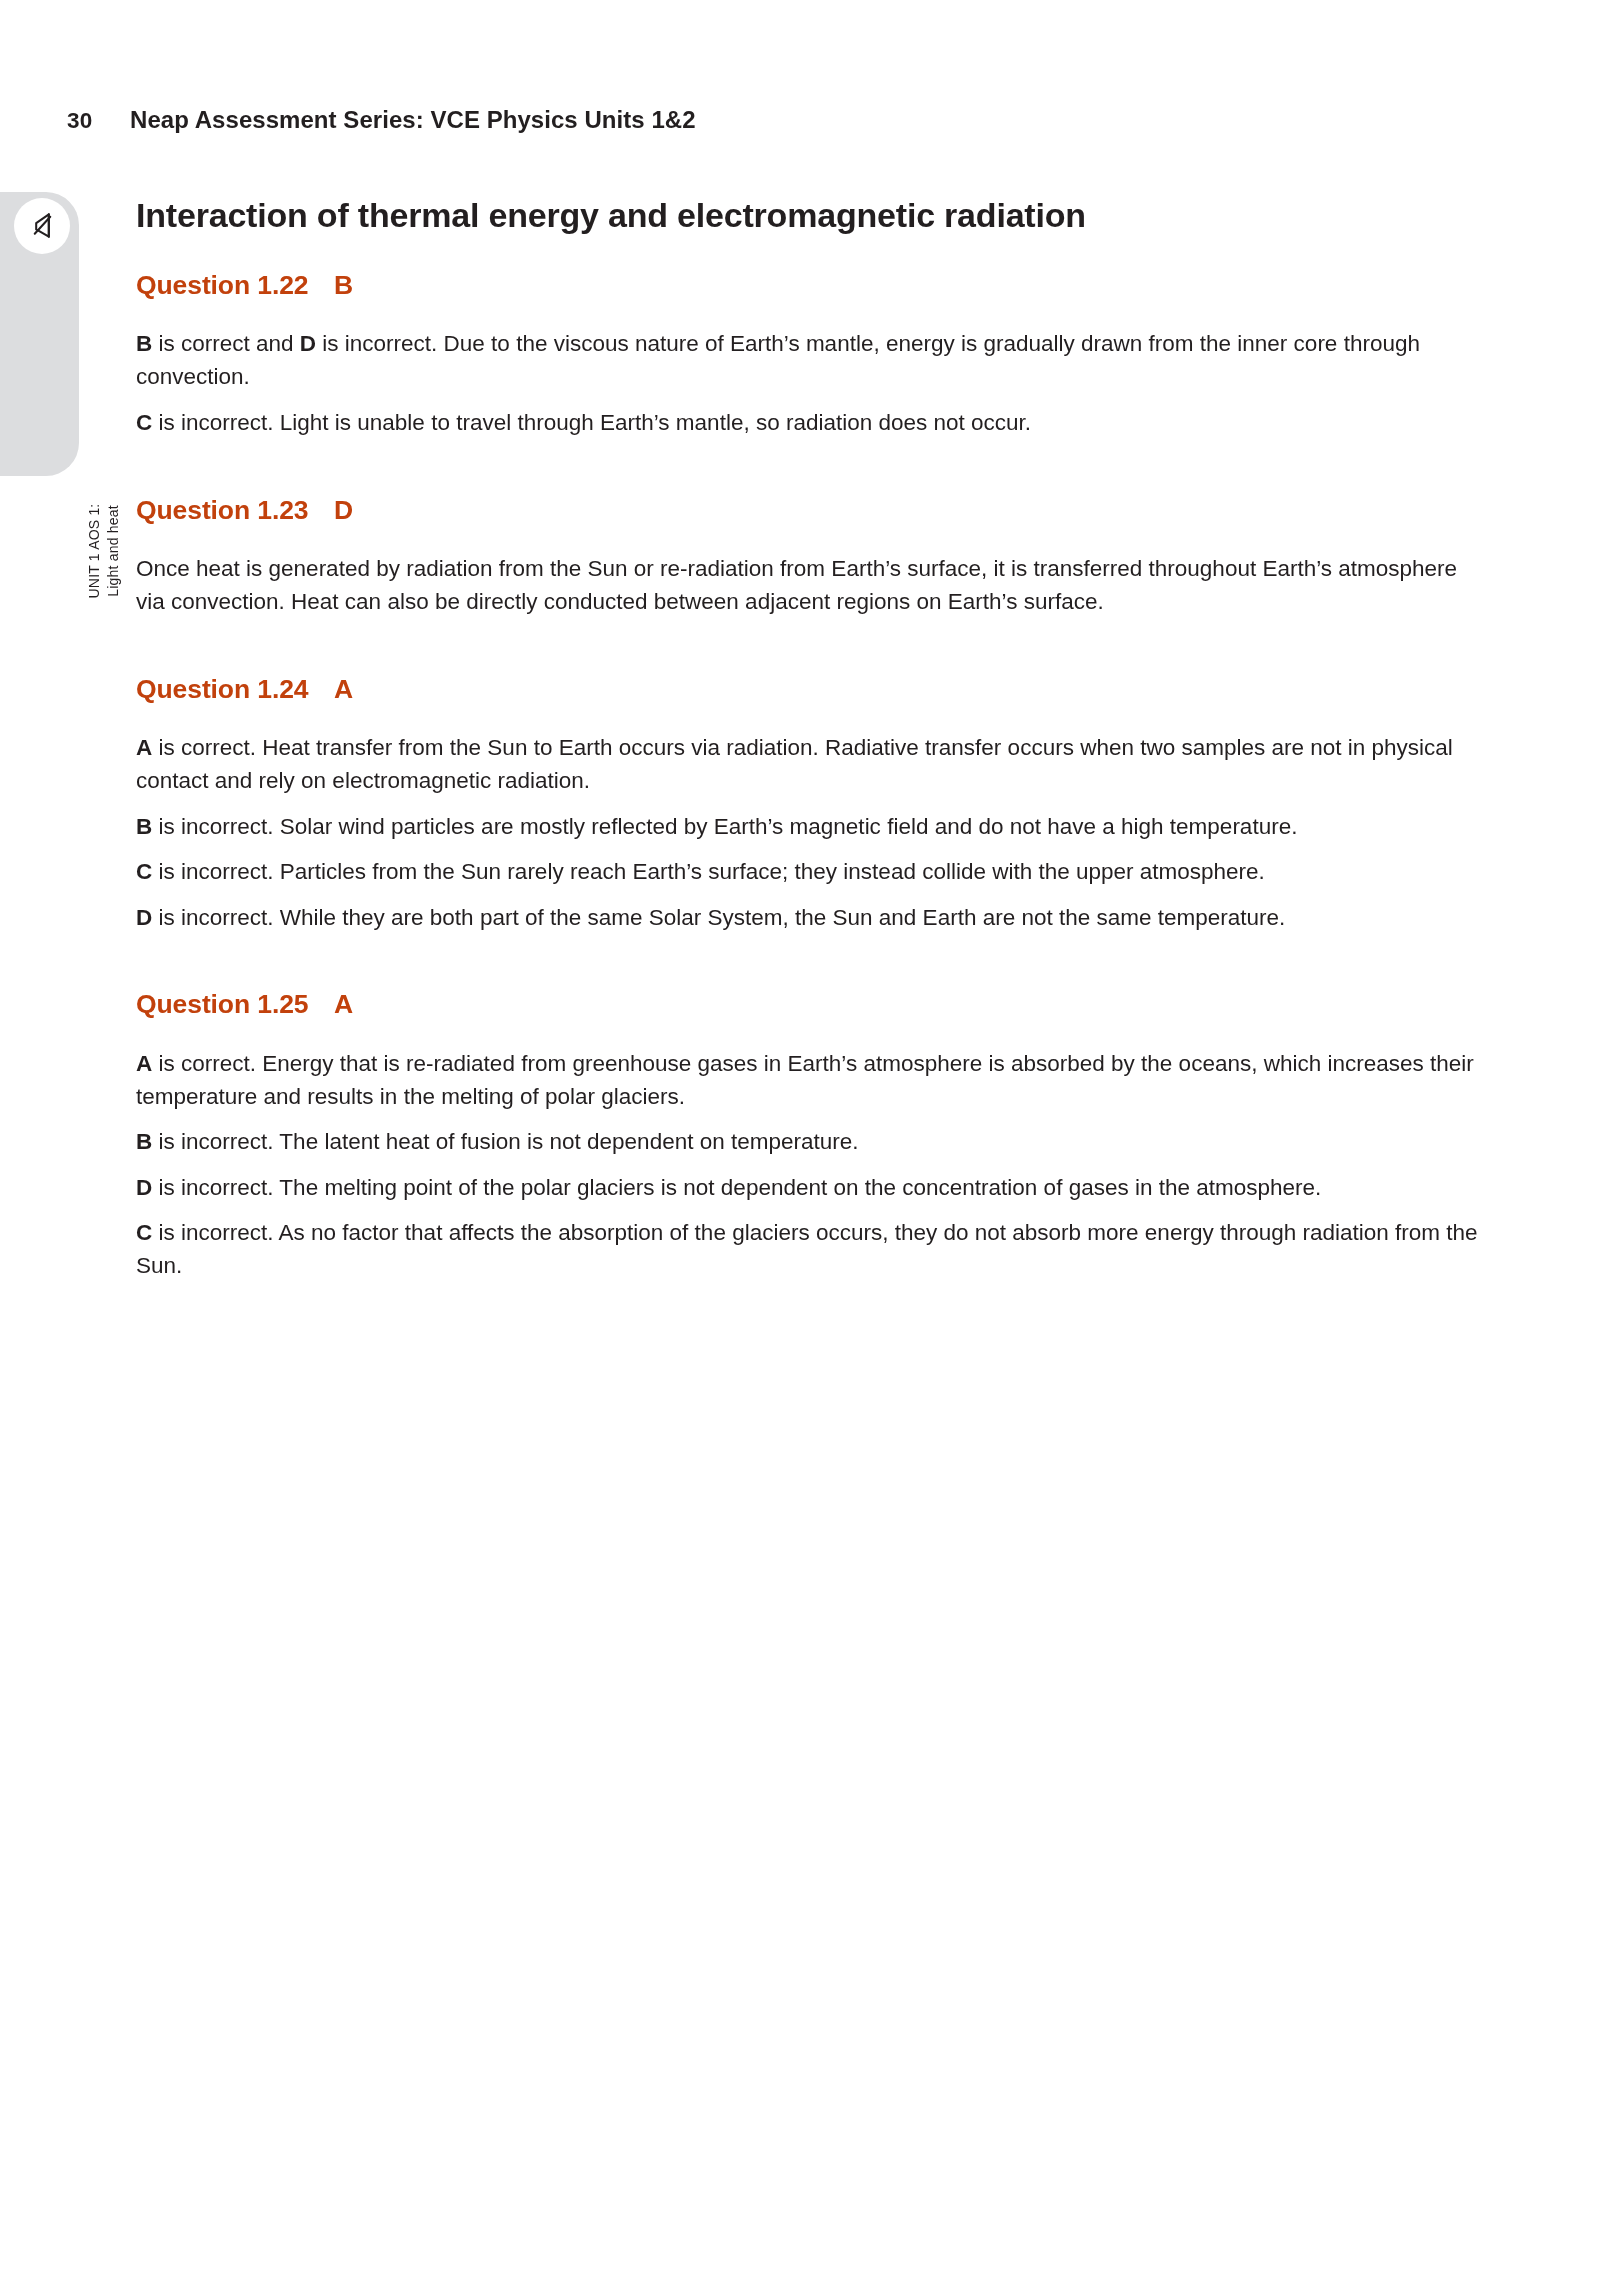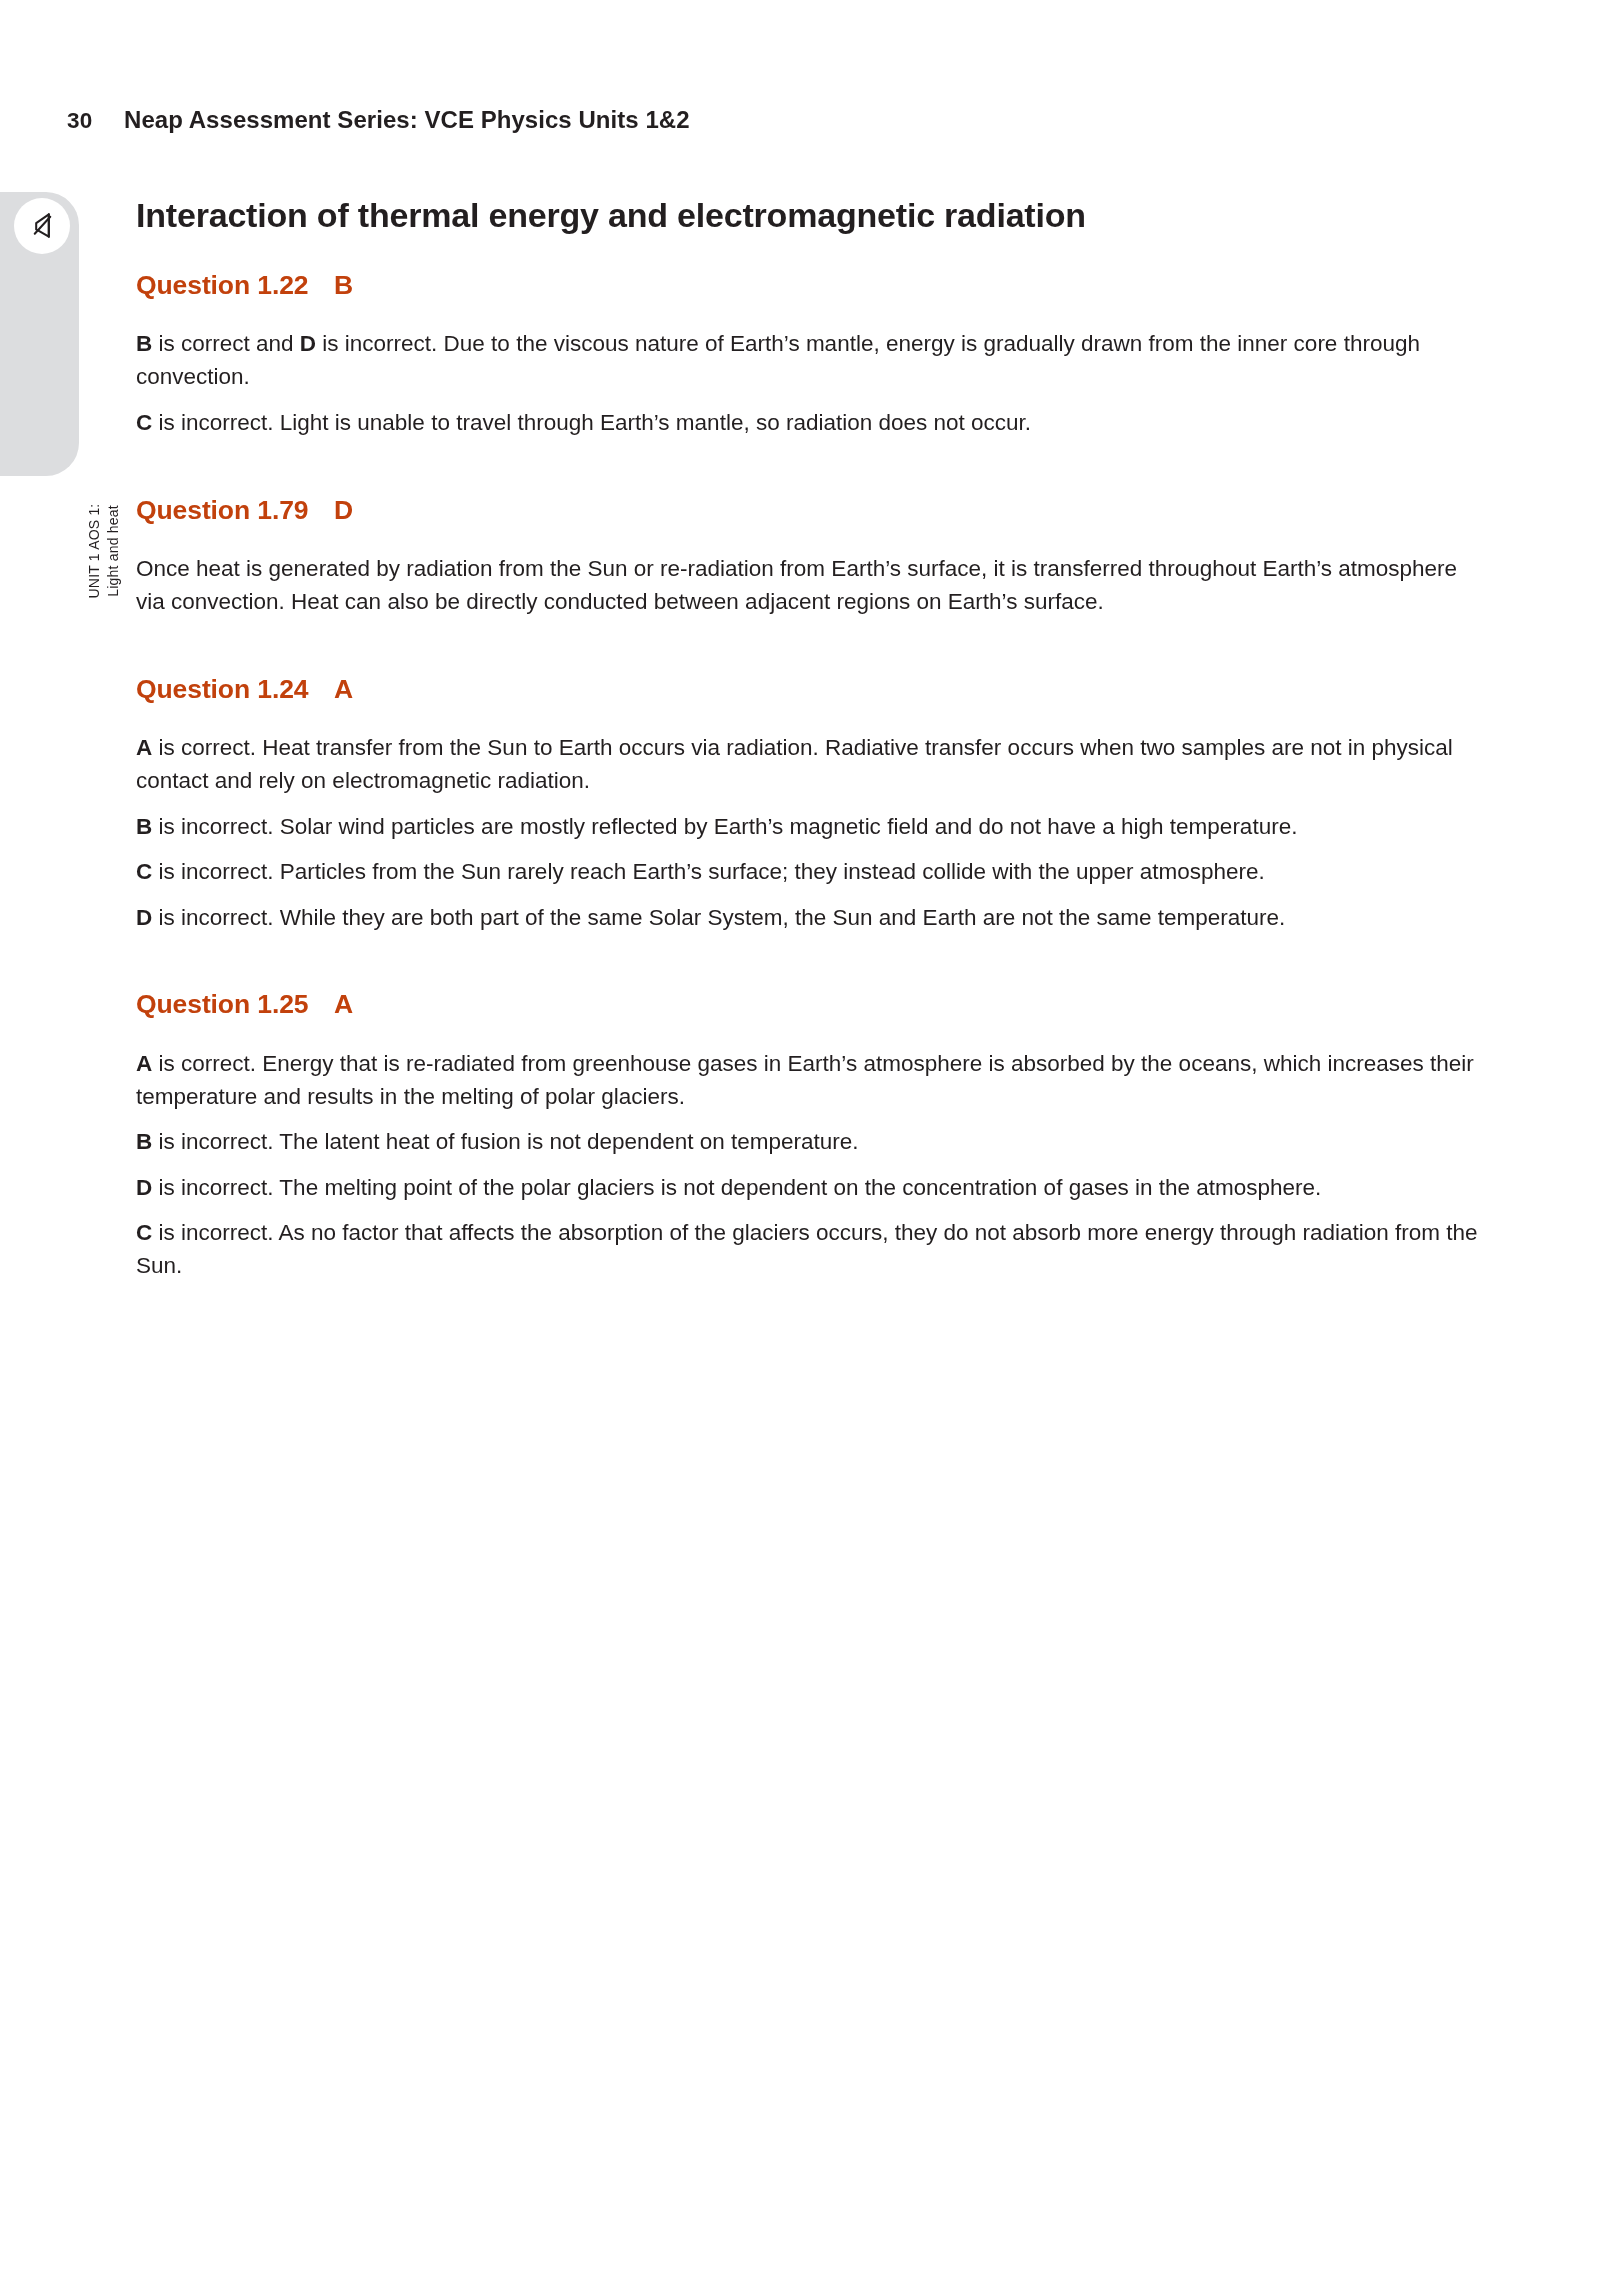--- a/index.html
+++ b/index.html
@@ -16,21 +16,21 @@
     overflow: hidden;
   }
 
   
   .page-header {
     position: absolute;
     top: 106px;
     left: 67px;
     display: flex;
     align-items: baseline;
-    gap: 6px;
+    gap: 12px;
   }
   .page-number {
     font-size: 22.5px;
     font-weight: 700;
     letter-spacing: 0.2px;
     color: #231f20;
     width: 51px;
     display: inline-block;
   }
   .header-title {
@@ -157,21 +157,21 @@
   <div class="question-block">
     <h2 class="question-heading">
       <span>Question 1.22</span><span class="answer-letter">B</span>
     </h2>
     <p class="para"><b>B</b><span> is correct and </span><b>D</b><span> is incorrect. Due to the viscous nature of Earth’s mantle, energy is gradually drawn from the inner core through convection.</span></p>
     <p class="para"><b>C</b><span> is incorrect. Light is unable to travel through Earth’s mantle, so radiation does not occur.</span></p>
   </div>
 
   <div class="question-block">
     <h2 class="question-heading">
-      <span>Question 1.79</span><span class="answer-letter">D</span>
+      <span>Question 1.23</span><span class="answer-letter">D</span>
     </h2>
     <p class="para"><b></b><span>Once heat is generated by radiation from the Sun or re-radiation from Earth’s surface, it is transferred throughout Earth’s atmosphere via convection. Heat can also be directly conducted between adjacent regions on Earth’s surface.</span></p>
   </div>
 
   <div class="question-block">
     <h2 class="question-heading">
       <span>Question 1.24</span><span class="answer-letter">A</span>
     </h2>
     <p class="para"><b>A</b><span> is correct. Heat transfer from the Sun to Earth occurs via radiation. Radiative transfer occurs when two samples are not in physical contact and rely on electromagnetic radiation.</span></p>
     <p class="para"><b>B</b><span> is incorrect. Solar wind particles are mostly reflected by Earth’s magnetic field and do not have a high temperature.</span></p>

